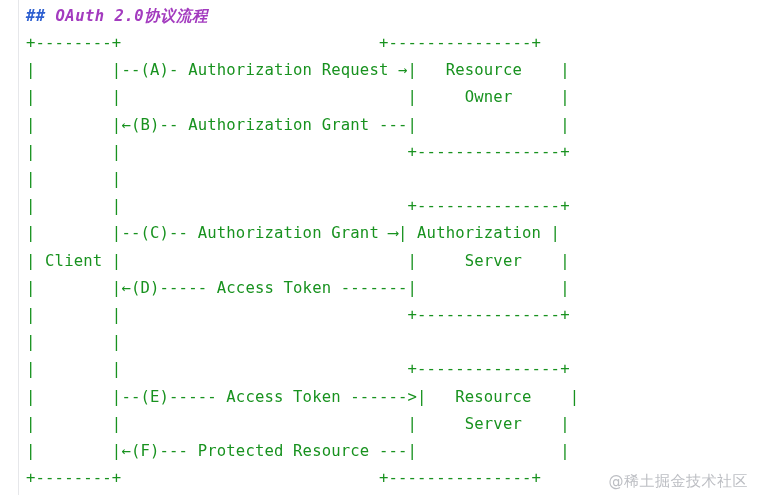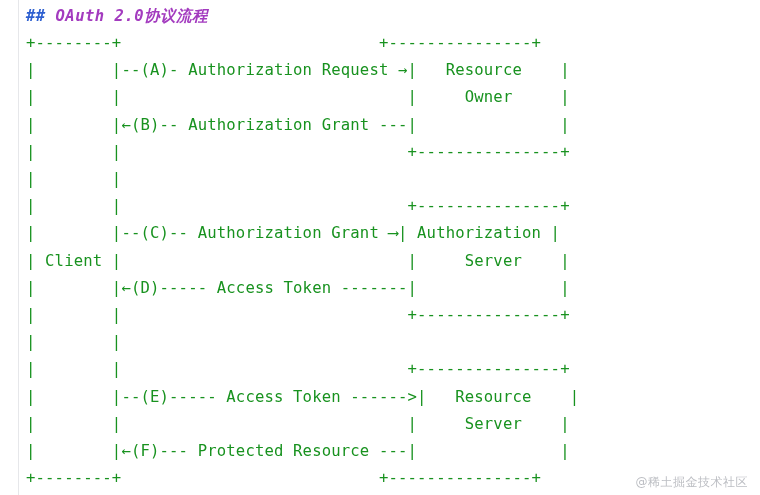--- a/index.html
+++ b/index.html
@@ -61,21 +61,21 @@
     letter-spacing: 0.15px;
     white-space: pre;
     font-weight: 400;
   }
   .watermark {
     position: absolute;
     right: 12px;
     bottom: 4px;
     color: #b9bbc0;
     font-family: "DejaVu Sans", "Liberation Sans", sans-serif;
-    font-size: 12px;
+    font-size: 15px;
     letter-spacing: 0.5px;
     white-space: pre;
     opacity: 0.95;
   }
 </style>
 </head>
 <body>
 
 <div id="page">
 

